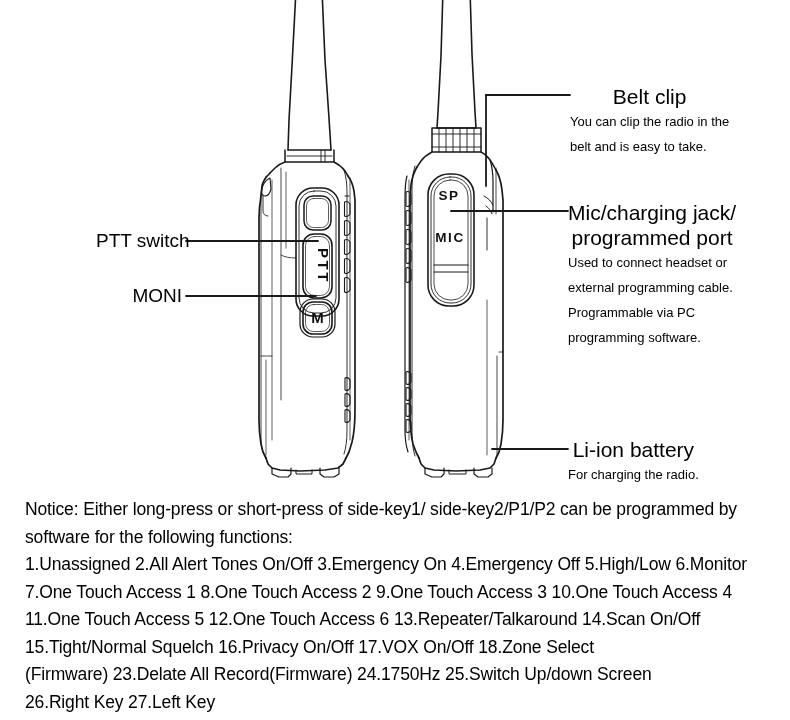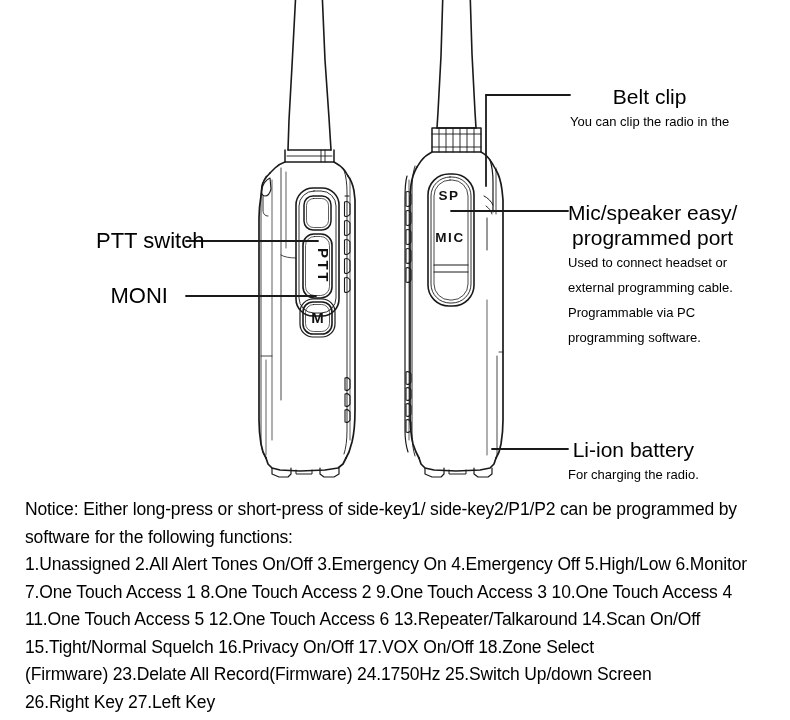--- a/index.html
+++ b/index.html
@@ -47,21 +47,21 @@
     font-size: 13px;
     line-height: 25px;
     font-weight: 400;
   }
   .callout-body div {
     white-space: nowrap;
   }
 
   .left-label {
     position: absolute;
-    font-size: 22px;
+    font-size: 19px;
     line-height: 22px;
     white-space: nowrap;
     text-align: right;
   }
 
   
   #notice-block {
     position: absolute;
     left: 0;
     top: 496px;
@@ -258,33 +258,34 @@
           <text x="450" y="242" font-size="13.5" font-weight="700" letter-spacing="1.6" text-anchor="middle">MIC</text>
         </g>
 
       </g>
     </svg>
 
     <div class="left-label" style="left:96px; top:230px; width:86px;">
       <span>PTT switch</span>
     </div>
 
-    <div class="left-label" style="left:68px; top:285px; width:100px;">
+    <div class="left-label" style="left:82px; top:285px; width:100px;">
       <span>MONI</span>
     </div>
 
     <div class="callout" style="left:570px; top:84px;">
       <div class="callout-title">Belt clip</div>
       <div class="callout-body">
         <div>You can clip the radio in the</div>
+        <div>belt and is easy to take.</div>
       </div>
     </div>
 
     <div class="callout" style="left:568px; top:200px;">
-      <div class="callout-title">Mic/speaker easy/</div>
+      <div class="callout-title">Mic/charging jack/</div>
       <div class="callout-title">programmed port</div>
       <div class="callout-body">
         <div>Used to connect headset or</div>
         <div>external programming cable.</div>
         <div>Programmable via PC</div>
         <div>programming software.</div>
       </div>
     </div>
 
     <div class="callout" style="left:568px; top:437px;">

